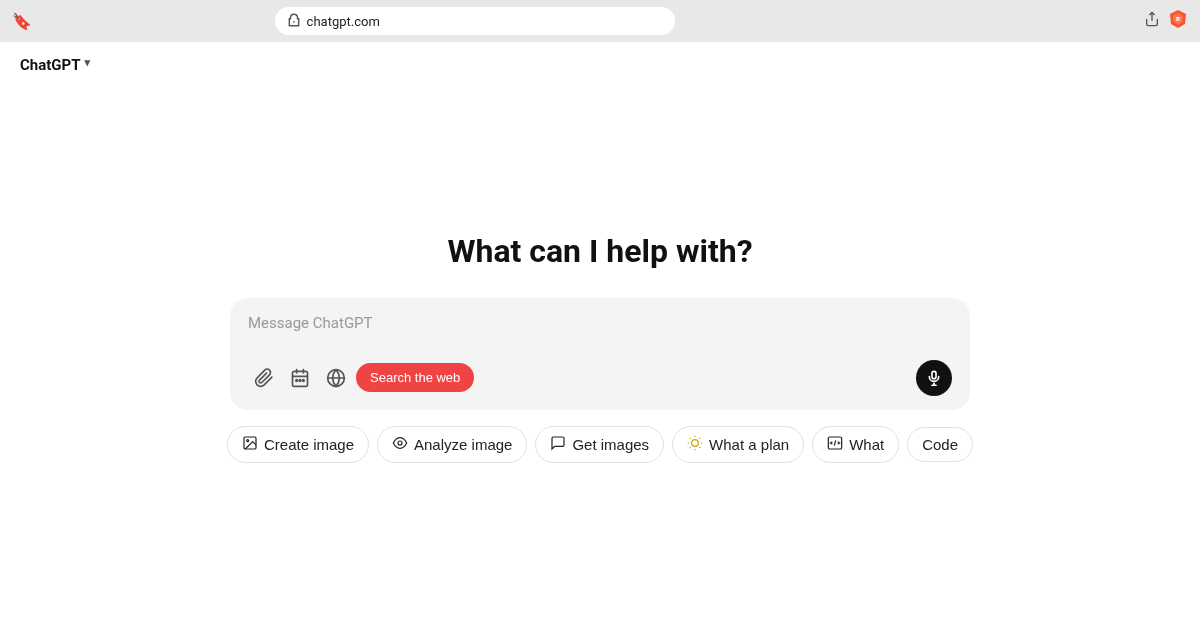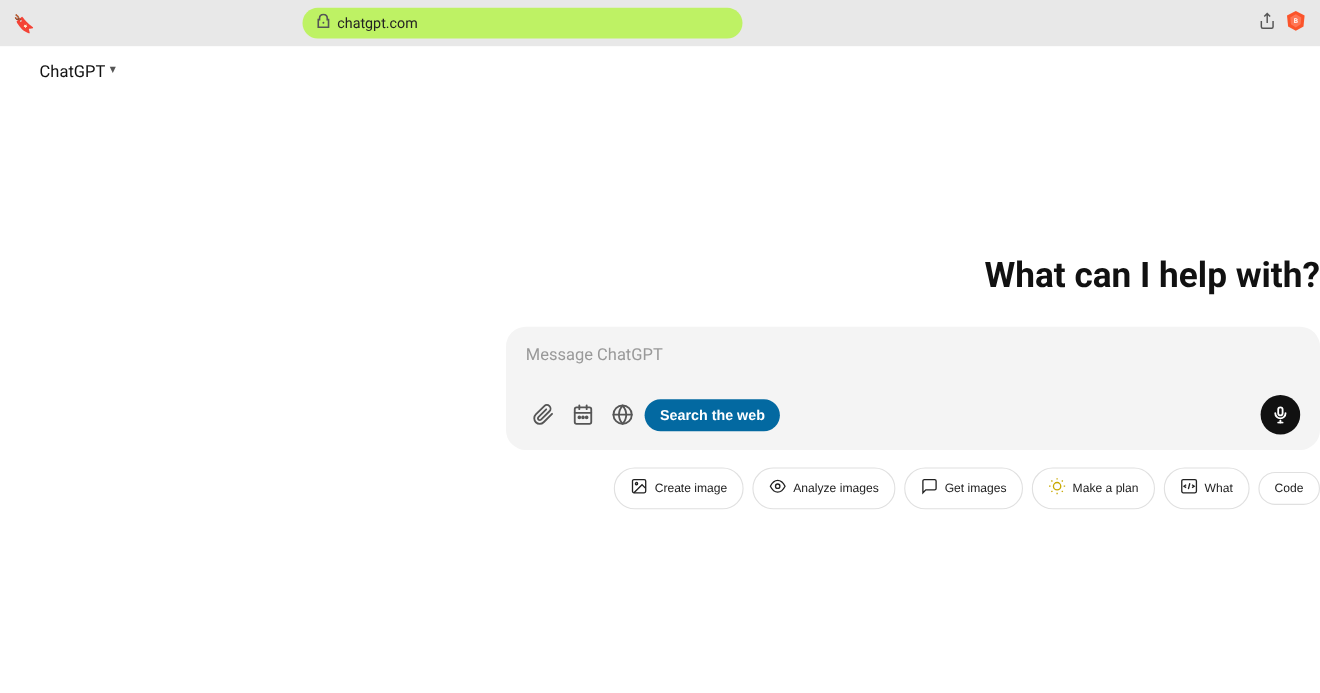--- a/index.html
+++ b/index.html
@@ -20,21 +20,21 @@
       padding: 0 12px;
       gap: 8px;
     }
     .browser-bookmark {
       color: #666;
       font-size: 16px;
       margin-right: 4px;
     }
     .browser-url-bar {
       flex: 1;
-      background: #bef264;
+      background: #ffffff;
       border-radius: 20px;
       height: 28px;
       display: flex;
       align-items: center;
       padding: 0 12px;
       gap: 6px;
       max-width: 400px;
       margin: 0 auto;
     }
     .url-icon {
@@ -53,37 +53,36 @@
     }
 
     
     .app-header {
       padding: 14px 20px;
       display: flex;
       align-items: center;
     }
     .app-title {
       font-size: 15px;
-      font-weight: 400;
+      font-weight: 700;
       color: #111;
       display: flex;
       align-items: flex-start;
       gap: 4px;
-      margin-left: 16px;
     }
     .chevron-down {
       font-size: 11px;
       color: #555;
     }
 
     
     .main-content {
       display: flex;
       flex-direction: column;
-      align-items: flex-end;
+      align-items: center;
       justify-content: center;
       height: calc(630px - 42px - 50px);
       padding-bottom: 20px;
     }
 
     .headline {
       font-size: 32px;
       font-weight: 700;
       color: #111;
       margin-bottom: 28px;
@@ -113,27 +112,27 @@
       cursor: pointer;
       color: #555;
       padding: 6px;
       border-radius: 8px;
       font-size: 18px;
       display: flex;
       align-items: center;
       justify-content: center;
     }
     .search-web-btn {
-      background: #0369a1;
+      background: #ef4444;
       color: #fff;
       border: none;
       border-radius: 20px;
       padding: 7px 14px;
       font-size: 13px;
-      font-weight: 700;
+      font-weight: 400;
       cursor: pointer;
       display: flex;
       align-items: center;
       gap: 6px;
     }
     .mic-btn {
       background: #111;
       color: #fff;
       border: none;
       border-radius: 50%;
@@ -153,21 +152,21 @@
       align-items: center;
       gap: 8px;
       flex-wrap: wrap;
       justify-content: center;
     }
     .quick-btn {
       background: #fff;
       border: 1px solid #e0e0e0;
       border-radius: 20px;
       padding: 8px 14px;
-      font-size: 11px;
+      font-size: 15px;
       color: #222;
       cursor: pointer;
       display: flex;
       align-items: center;
       gap: 6px;
       font-weight: 400;
     }
     .quick-btn .btn-icon {
       font-size: 15px;
     }
@@ -270,40 +269,40 @@
       <span>Create image</span>
     </button>
 
     <button class="quick-btn">
       <span class="btn-icon">
         <svg width="16" height="16" viewBox="0 0 24 24" fill="none" stroke="currentColor" stroke-width="1.8">
           <circle cx="12" cy="12" r="3"></circle>
           <path d="M2 12s4-8 10-8 10 8 10 8-4 8-10 8-10-8-10-8z"></path>
         </svg>
       </span>
-      <span>Analyze images</span>
+      <span>Analyze image</span>
     </button>
 
     <button class="quick-btn">
       <span class="btn-icon">
         <svg width="16" height="16" viewBox="0 0 24 24" fill="none" stroke="currentColor" stroke-width="1.8">
           <path d="M21 15a2 2 0 01-2 2H7l-4 4V5a2 2 0 012-2h14a2 2 0 012 2z"></path>
         </svg>
       </span>
       <span>Get images</span>
     </button>
 
     <button class="quick-btn">
       <span class="btn-icon">
         <svg width="16" height="16" viewBox="0 0 24 24" fill="none" stroke="#c8a800" stroke-width="1.8">
           <circle cx="12" cy="12" r="5"></circle>
           <path d="M12 1v2M12 21v2M4.22 4.22l1.42 1.42M18.36 18.36l1.42 1.42M1 12h2M21 12h2M4.22 19.78l1.42-1.42M18.36 5.64l1.42-1.42"></path>
         </svg>
       </span>
-      <span>Make a plan</span>
+      <span>What a plan</span>
     </button>
 
     <button class="quick-btn">
       <span class="btn-icon">
         <svg width="16" height="16" viewBox="0 0 24 24" fill="none" stroke="currentColor" stroke-width="1.8">
           <rect x="2" y="3" width="20" height="18" rx="2"></rect>
           <path d="M8 10l-3 2 3 2M16 10l3 2-3 2M13 8l-2 8"></path>
         </svg>
       </span>
       <span>What</span>

